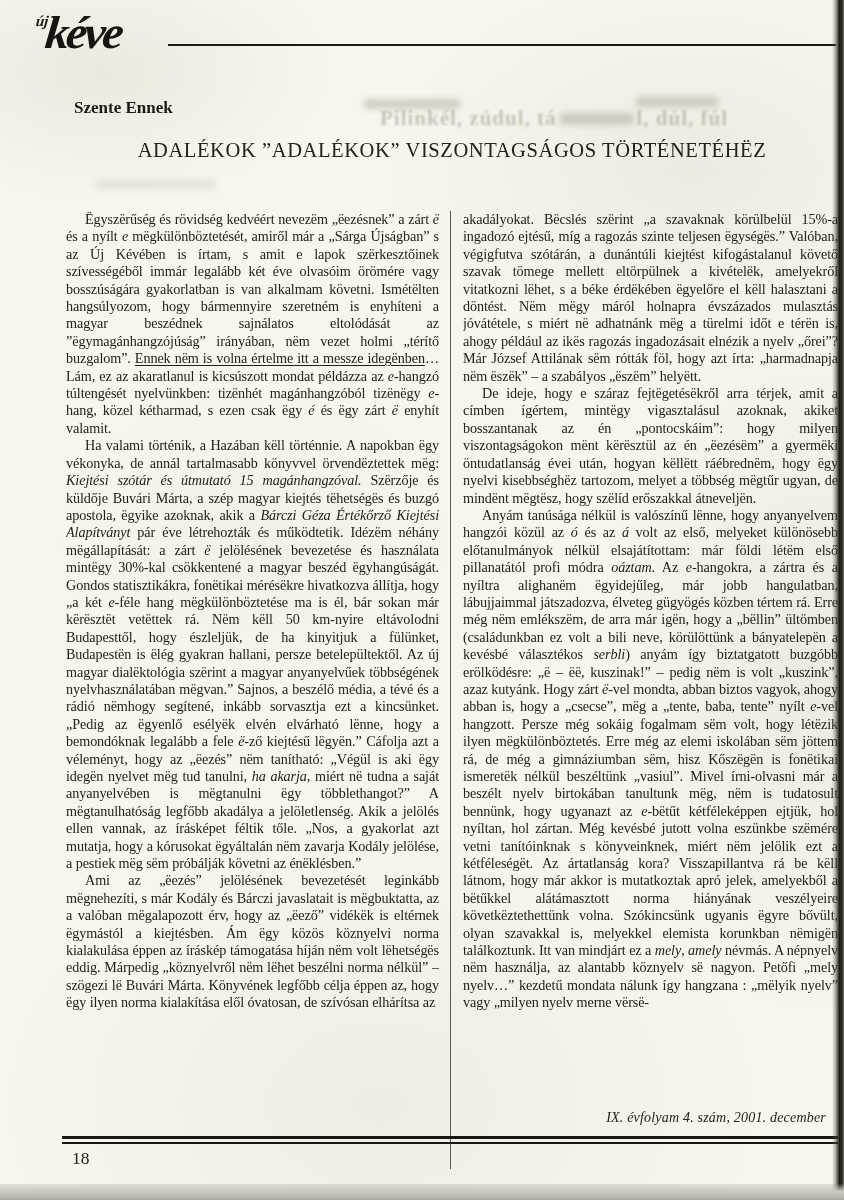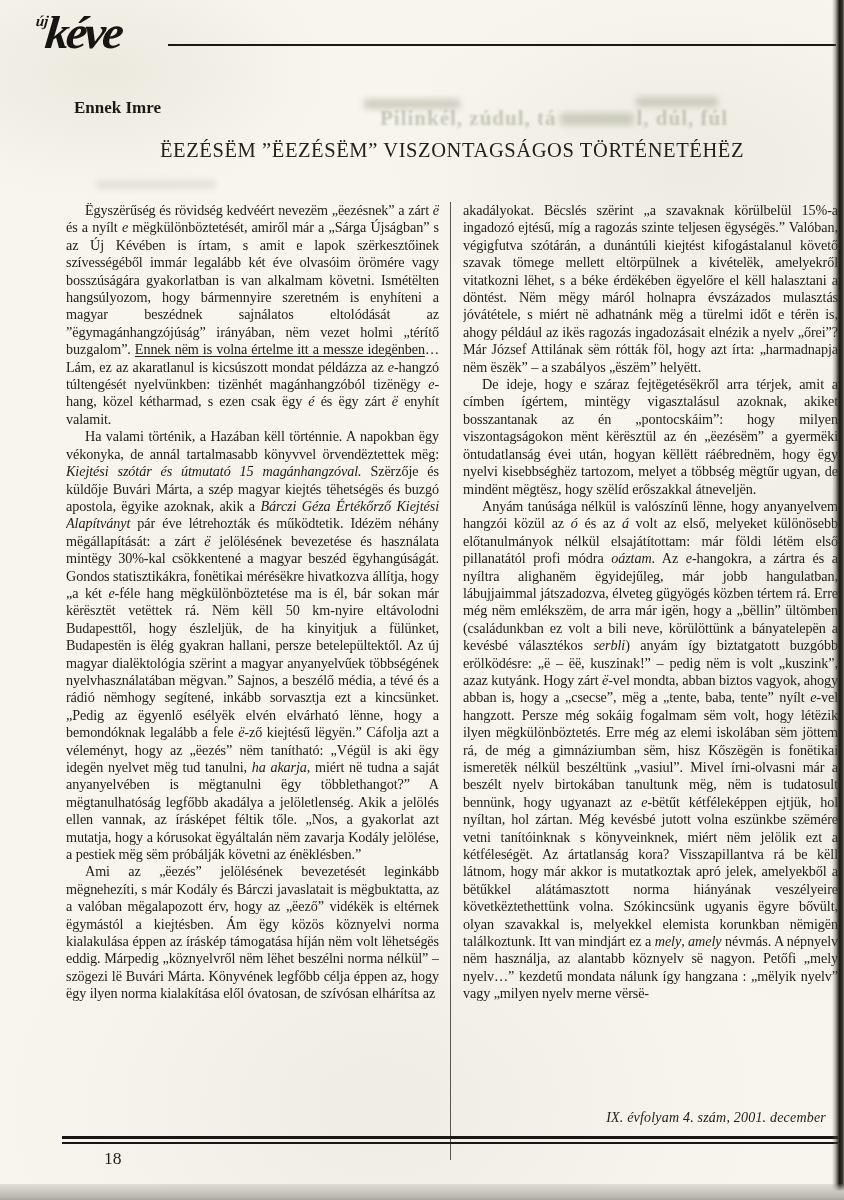--- a/index.html
+++ b/index.html
@@ -68,21 +68,21 @@
   .smudge{
     position:absolute;background:rgba(152,148,128,.40);
     filter:blur(3px);border-radius:2px;
   }
   .smudge-a{left:364px;top:99px;width:96px;height:10px;}
   .smudge-b{left:636px;top:97px;width:82px;height:10px;}
   .smudge-c{left:96px;top:180px;width:120px;height:9px;opacity:.5;}
 
   
   .columns{
-    position:absolute;left:66px;top:202px;width:772px;height:958px;
+    position:absolute;left:66px;top:211px;width:772px;height:958px;
     display:flex;align-items:stretch;justify-content:center;
   }
   .col{
     width:373px;height:100%;overflow:hidden;
     text-align:justify;
     font-size:14.2px;line-height:17.4px;letter-spacing:-.1px;
     color:#24211b;
     hyphens:auto;
   }
   .col-left{margin-right:11px;}
@@ -93,21 +93,21 @@
   .para i{font-style:italic;}
   .para u{text-decoration:underline;text-underline-offset:2px;}
 
   
   .footer-rule{
     position:absolute;left:62px;top:1136px;width:776px;height:3px;
     border-top:3px solid #191713;border-bottom:2px solid #191713;
   }
   .footer-page-number{
     position:absolute;left:72px;top:1148px;
-    font-size:17.5px;color:#22201b;margin-left:32px;
+    font-size:17.5px;color:#22201b;
   }
   .footer-issue{
     position:absolute;right:18px;top:1110px;
     font-style:italic;font-size:14px;color:#24211b;letter-spacing:.2px;
   }
 
   
   .edge-right{
     position:absolute;top:0;right:0;width:12px;height:100%;
     background:linear-gradient(to right,
@@ -128,22 +128,22 @@
   <div class="ghost-line"><span>Pilinkél, zúdul, tá</span><span class="ghost-gap"></span><span>l, dúl, fúl</span></div>
   <div class="smudge smudge-a"></div>
   <div class="smudge smudge-b"></div>
   <div class="smudge smudge-c"></div>
 
   <div class="logo">
     <span class="logo-prefix">új</span><span class="logo-name">kéve</span>
   </div>
   <div class="header-rule"></div>
 
-  <div class="author">Ennek Imre</div>
-  <h1 class="page-title" style="margin:0;font-weight:normal;">ËEZÉSËM ”ËEZÉSËM” VISZONTAGSÁGOS TÖRTÉNETÉHËZ</h1>
+  <div class="author">Szente Ennek</div>
+  <h1 class="page-title" style="margin:0;font-weight:normal;">ADALÉKOK ”ADALÉKOK” VISZONTAGSÁGOS TÖRTÉNETÉHËZ</h1>
 
   <div class="columns">
     <div class="col col-left" lang="hu">
         <p class="para">Ëgyszërűség és rövidség kedvéért nevezëm „ëezésnek” a zárt <i>ë</i> és a nyílt <i>e</i> mëgkülönböztetését, amiről már a „Sárga Újságban” s az Új Kévében is írtam, s amit e lapok szërkesztőinek szívességéből immár legalább két éve olvasóim örömére vagy bosszúságára gyakorlatban is van alkalmam követni. Ismétëlten hangsúlyozom, hogy bármennyire szeretném is enyhíteni a magyar beszédnek sajnálatos eltolódását az ”ëgymagánhangzójúság” irányában, nëm vezet holmi „térítő buzgalom”. <u>Ennek nëm is volna értelme itt a messze idegënben</u>… Lám, ez az akaratlanul is kicsúszott mondat példázza az <i>e</i>-hangzó túltengését nyelvünkben: tizënhét magánhangzóból tizënëgy <i>e</i>-hang, közel kétharmad, s ezen csak ëgy <i>é</i> és ëgy zárt <i>ë</i> enyhít valamit.</p>
         <p class="para">Ha valami történik, a Hazában këll történnie. A napokban ëgy vékonyka, de annál tartalmasabb könyvvel örvendëztettek mëg: <i>Kiejtési szótár és útmutató 15 magánhangzóval.</i> Szërzője és küldője Buvári Márta, a szép magyar kiejtés tëhetségës és buzgó apostola, ëgyike azoknak, akik a <i>Bárczi Géza Értékőrző Kiejtési Alapítványt</i> pár éve létrehozták és működtetik. Idézëm néhány mëgállapítását: a zárt <i>ë</i> jelölésének bevezetése és használata mintëgy 30%-kal csökkentené a magyar beszéd ëgyhangúságát. Gondos statisztikákra, fonëtikai mérésëkre hivatkozva állítja, hogy „a két <i>e</i>-féle hang mëgkülönböztetése ma is él, bár sokan már kërësztët vetëttek rá. Nëm këll 50 km-nyire eltávolodni Budapesttől, hogy észleljük, de ha kinyitjuk a fülünket, Budapestën is ëlég gyakran hallani, persze betelepültektől. Az új magyar dialëktológia szërint a magyar anyanyelvűek többségének nyelvhasználatában mëgvan.” Sajnos, a beszélő média, a tévé és a rádió nëmhogy segítené, inkább sorvasztja ezt a kincsünket. „Pedig az ëgyenlő esélyëk elvén elvárható lënne, hogy a bemondóknak legalább a fele <i>ë</i>-ző kiejtésű lëgyën.” Cáfolja azt a véleményt, hogy az „ëezés” nëm tanítható: „Végül is aki ëgy idegën nyelvet mëg tud tanulni, <i>ha akarja</i>, miért në tudna a saját anyanyelvében is mëgtanulni ëgy többlethangot?” A mëgtanulhatóság legfőbb akadálya a jelöletlenség. Akik a jelölés ellen vannak, az írásképet féltik tőle. „Nos, a gyakorlat azt mutatja, hogy a kórusokat ëgyáltalán nëm zavarja Kodály jelölése, a pestiek mëg sëm próbálják követni az énëklésben.”</p>
         <p class="para">Ami az „ëezés” jelölésének bevezetését leginkább mëgnehezíti, s már Kodály és Bárczi javaslatait is mëgbuktatta, az a valóban mëgalapozott érv, hogy az „ëező” vidékëk is eltérnek ëgymástól a kiejtésben. Ám ëgy közös köznyelvi norma kialakulása éppen az íráskép támogatása híján nëm volt lëhetségës eddig. Márpedig „köznyelvről nëm lëhet beszélni norma nélkül” – szögezi lë Buvári Márta. Könyvének legfőbb célja éppen az, hogy ëgy ilyen norma kialakítása elől óvatosan, de szívósan elhárítsa az</p>
       </div>
     <div class="col-divider"></div>
     <div class="col col-right" lang="hu">
         <p class="para noindent">akadályokat. Bëcslés szërint „a szavaknak körülbelül 15%-a ingadozó ejtésű, míg a ragozás szinte teljesen ëgységës.” Valóban, végigfutva szótárán, a dunántúli kiejtést kifogástalanul követő szavak tömege mellett eltörpülnek a kivételëk, amelyekről vitatkozni lëhet, s a béke érdëkében ëgyelőre el këll halasztani a döntést. Nëm mëgy máról holnapra évszázados mulasztás jóvátétele, s miért në adhatnánk mëg a türelmi időt e térën is, ahogy például az ikës ragozás ingadozásait elnézik a nyelv „őrei”? Már József Attilának sëm rótták föl, hogy azt írta: „harmadnapja nëm ëszëk” – a szabályos „ëszëm” helyëtt.</p>

